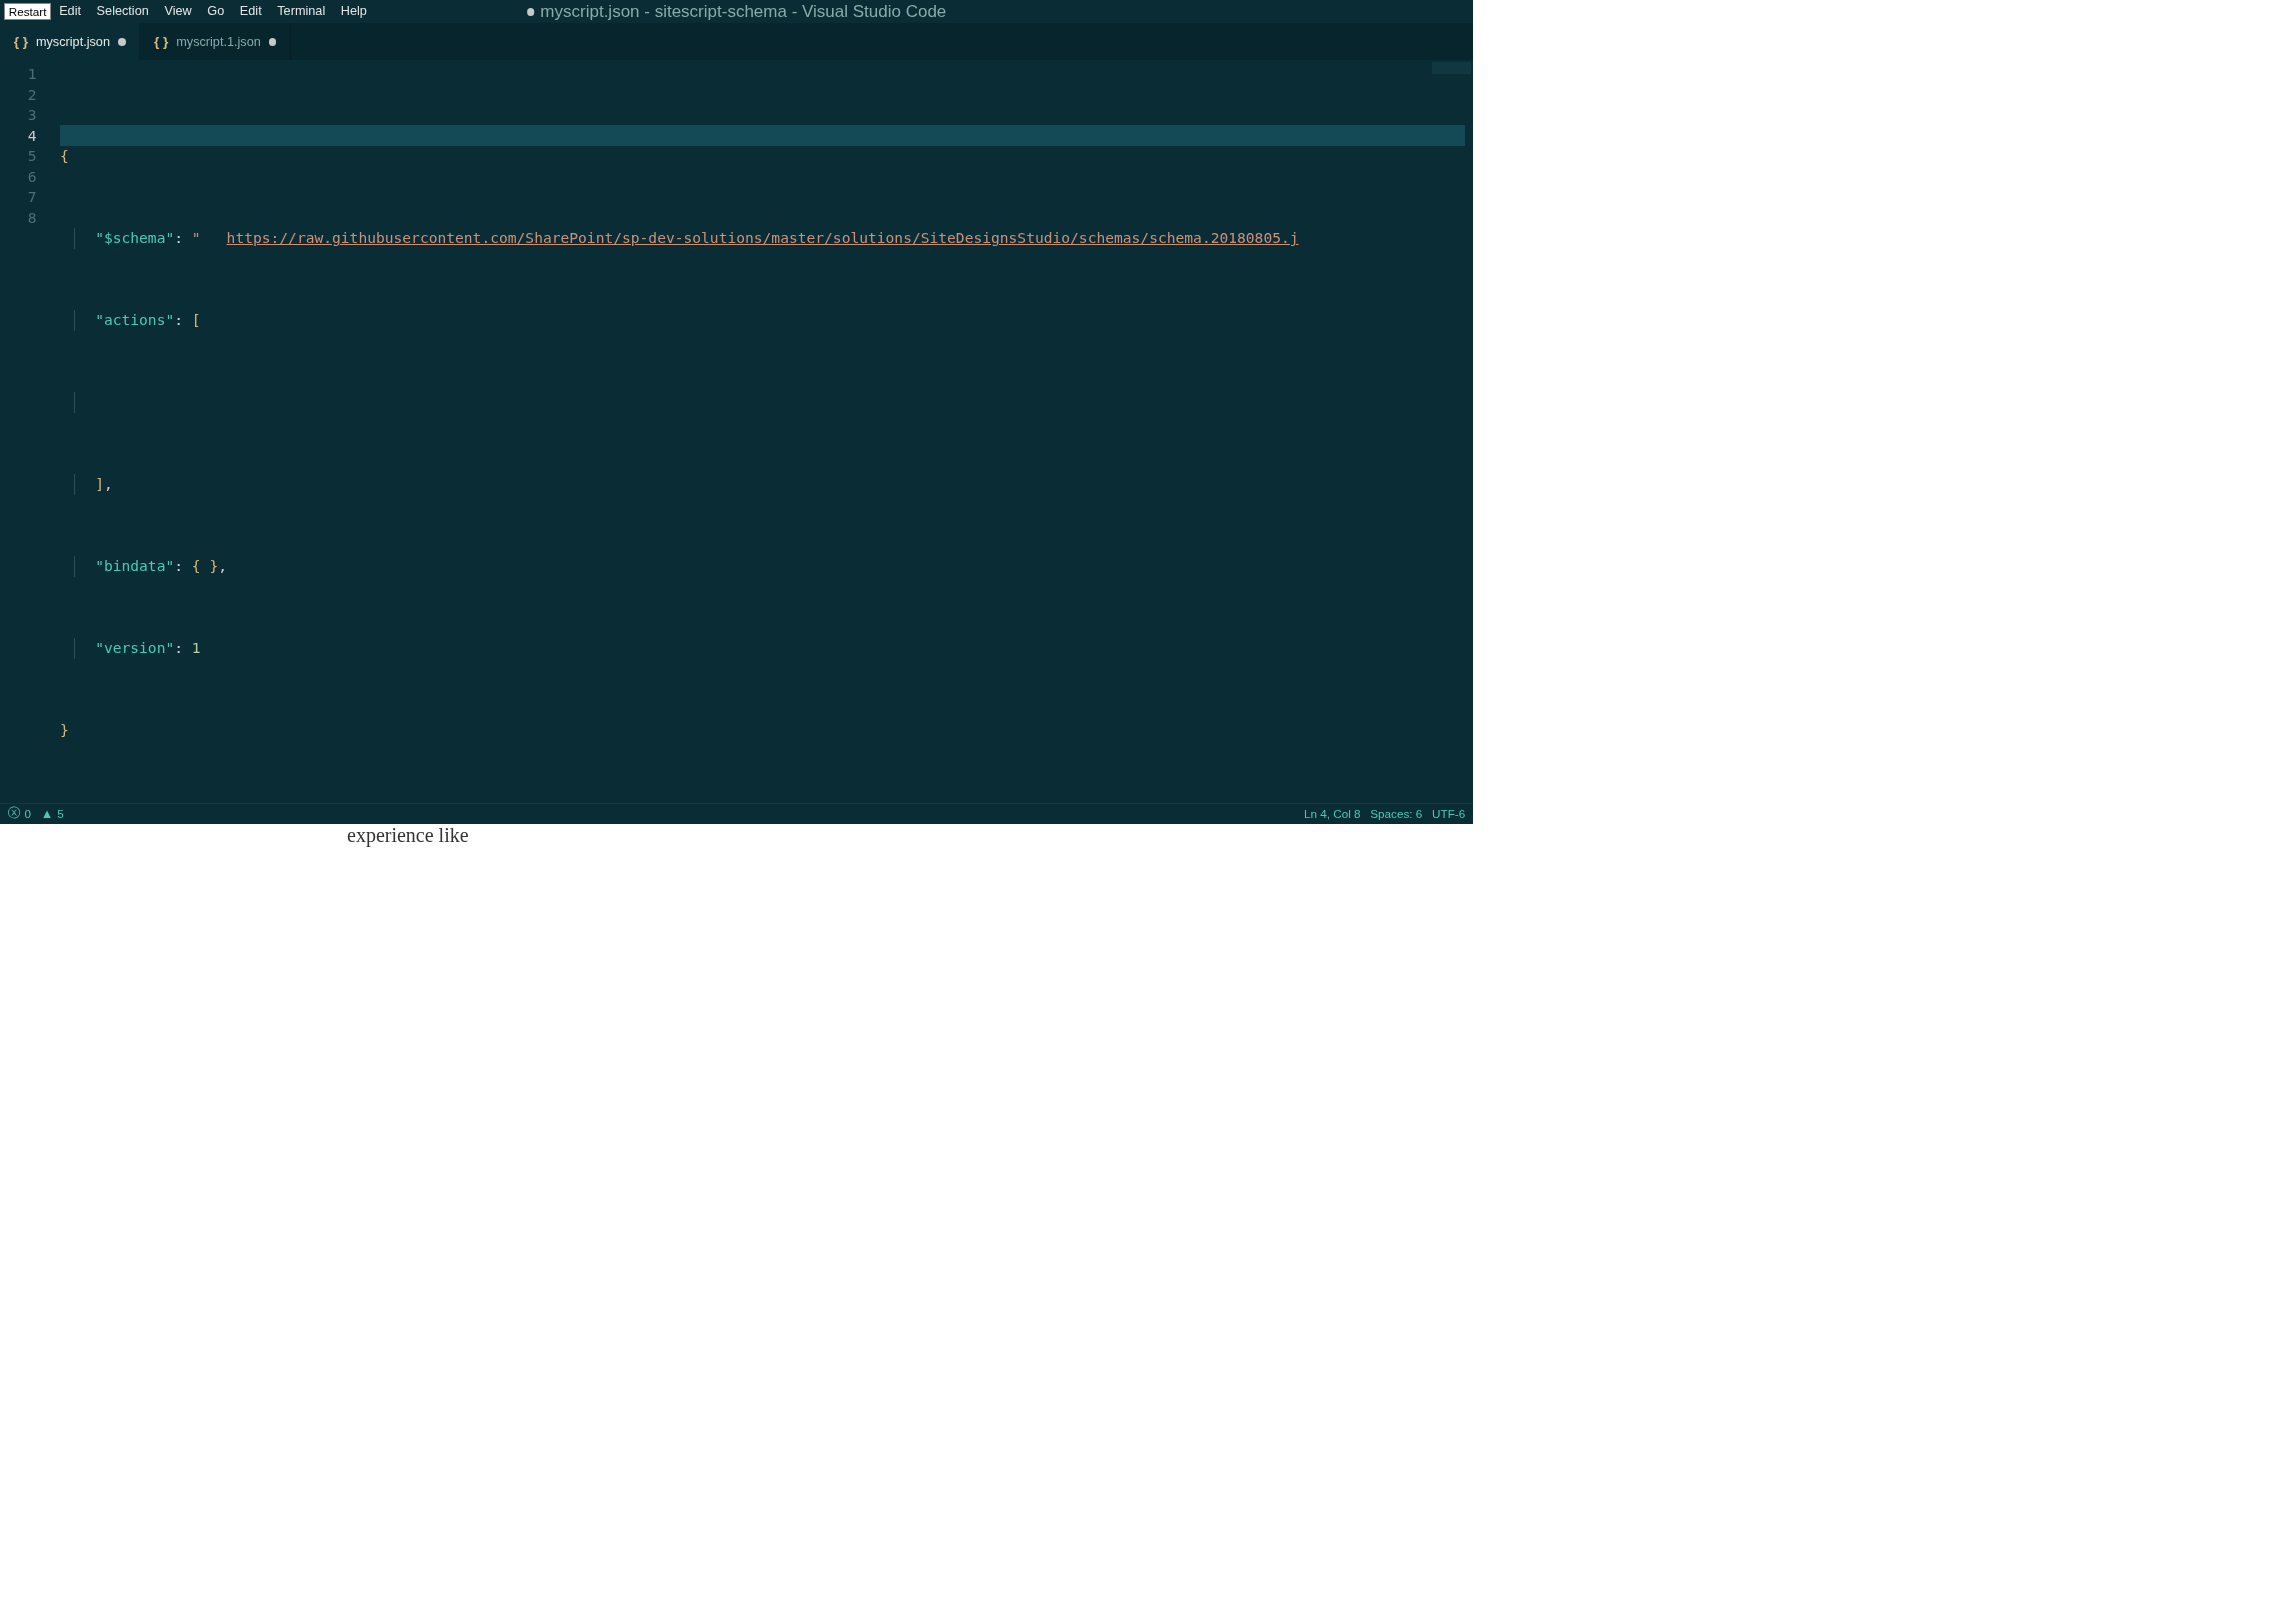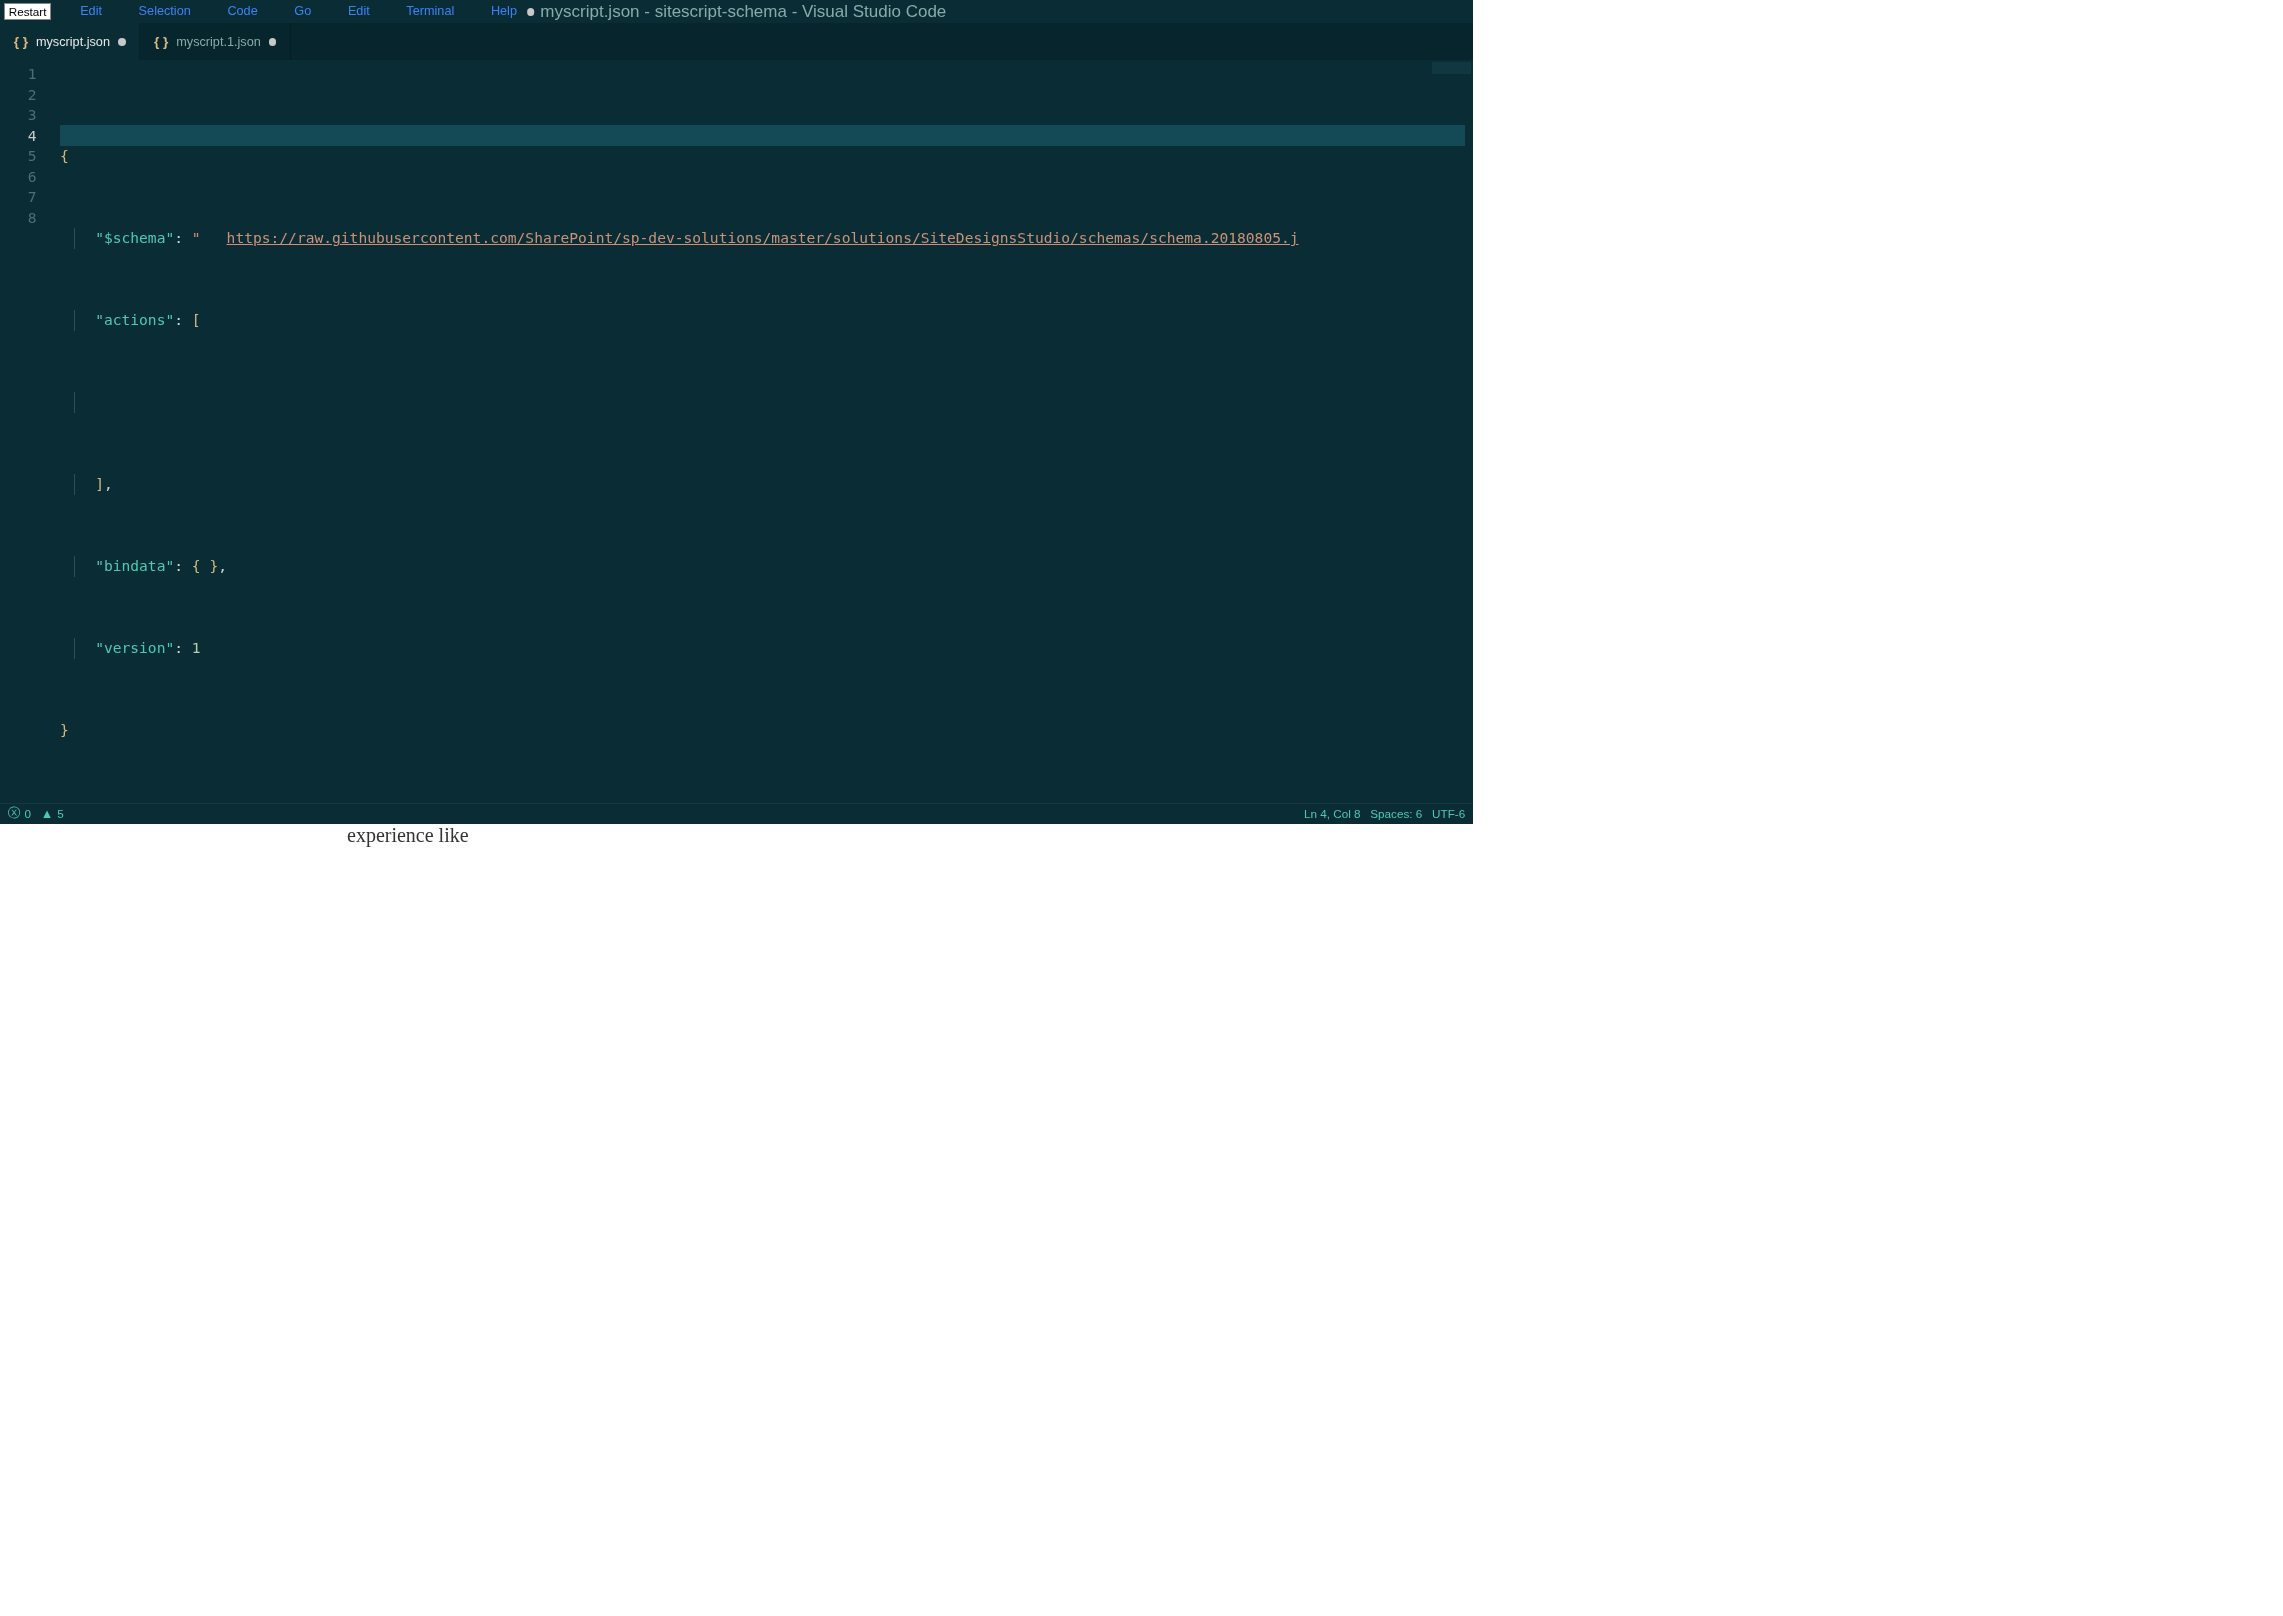--- a/index.html
+++ b/index.html
@@ -35,22 +35,21 @@
     height: 17.6px;
     line-height: 15.6px;
     margin-left: 3.9px;
     font-size: 11.7px;
     cursor: default;
   }
   .menu-item {
     padding: 0 7.8px;
     line-height: 23.4px;
     cursor: default;
-    color: #3b82f6;
-    margin-left: 21px;
+    color: #e5e5e5;
   }
   .window-title {
     position: absolute;
     left: 50%;
     transform: translateX(-50%);
     color: #8aa;
     font-size: 17px;
     display: flex;
     align-items: center;
     gap: 5.9px;
@@ -170,21 +169,21 @@
 </style>
 </head>
 <body>
 
 <div class="app">
 
   <div class="menubar">
     <span class="restart-box">Restart</span>
     <span class="menu-item">Edit</span>
     <span class="menu-item">Selection</span>
-    <span class="menu-item">Code</span>
+    <span class="menu-item">View</span>
     <span class="menu-item">Go</span>
     <span class="menu-item">Edit</span>
     <span class="menu-item">Terminal</span>
     <span class="menu-item">Help</span>
     <div class="window-title">
       <span class="dirty-dot"></span>
       <span>myscript.json - sitescript-schema - Visual Studio Code</span>
     </div>
   </div>
 

